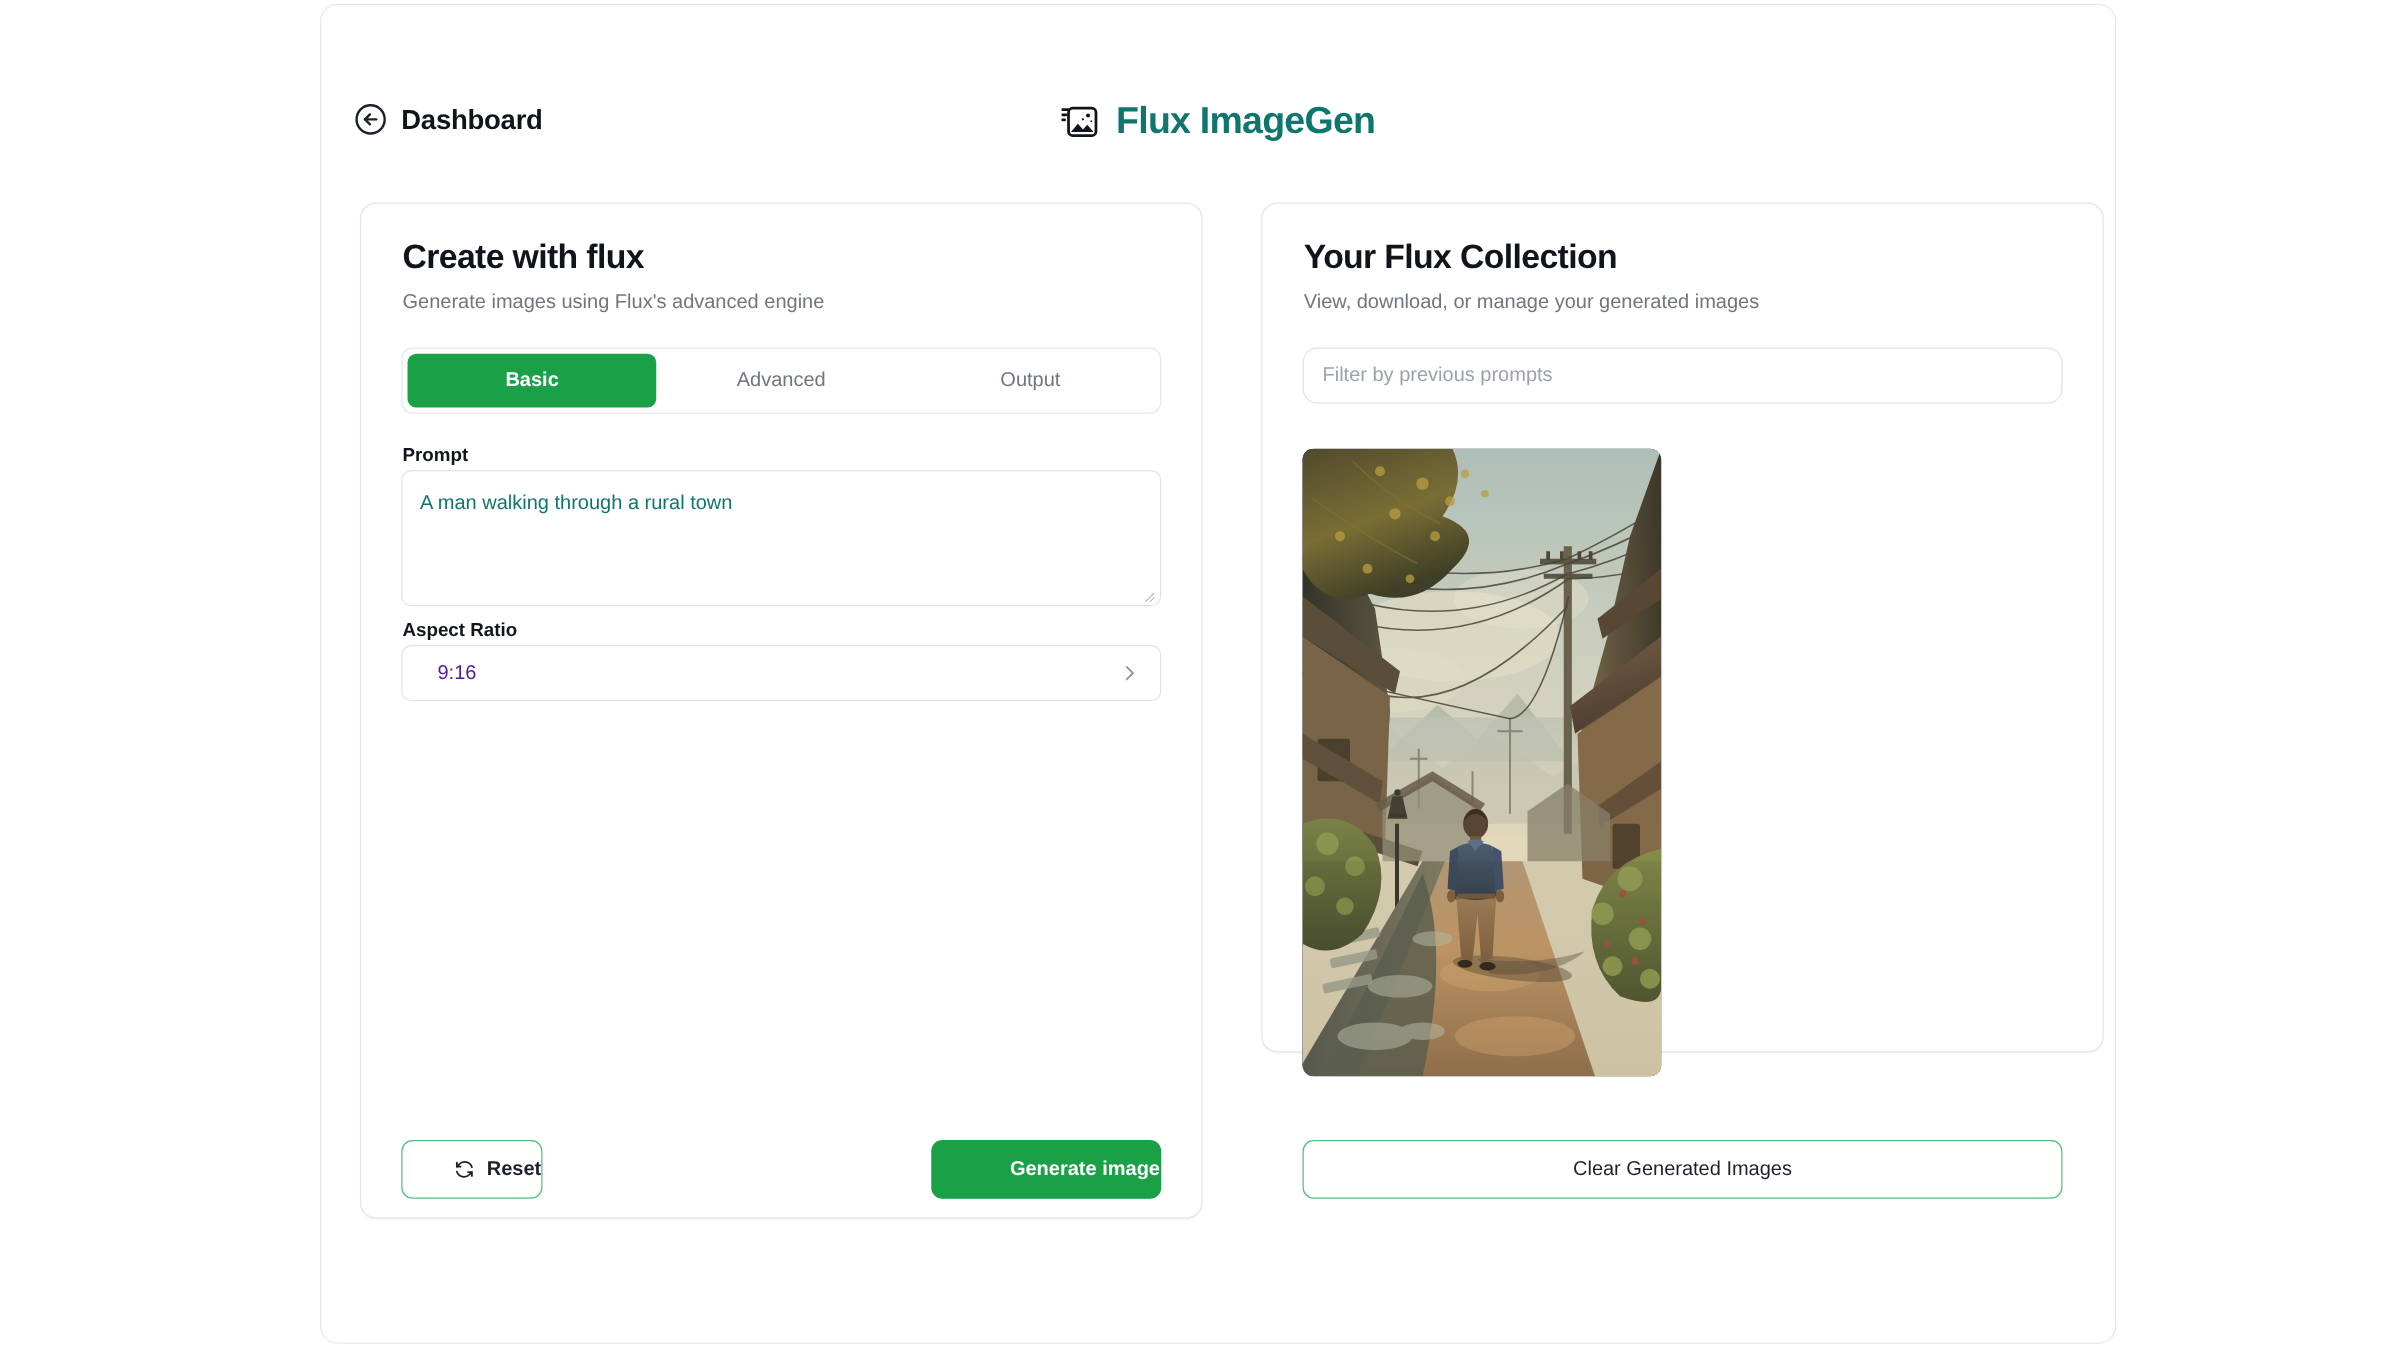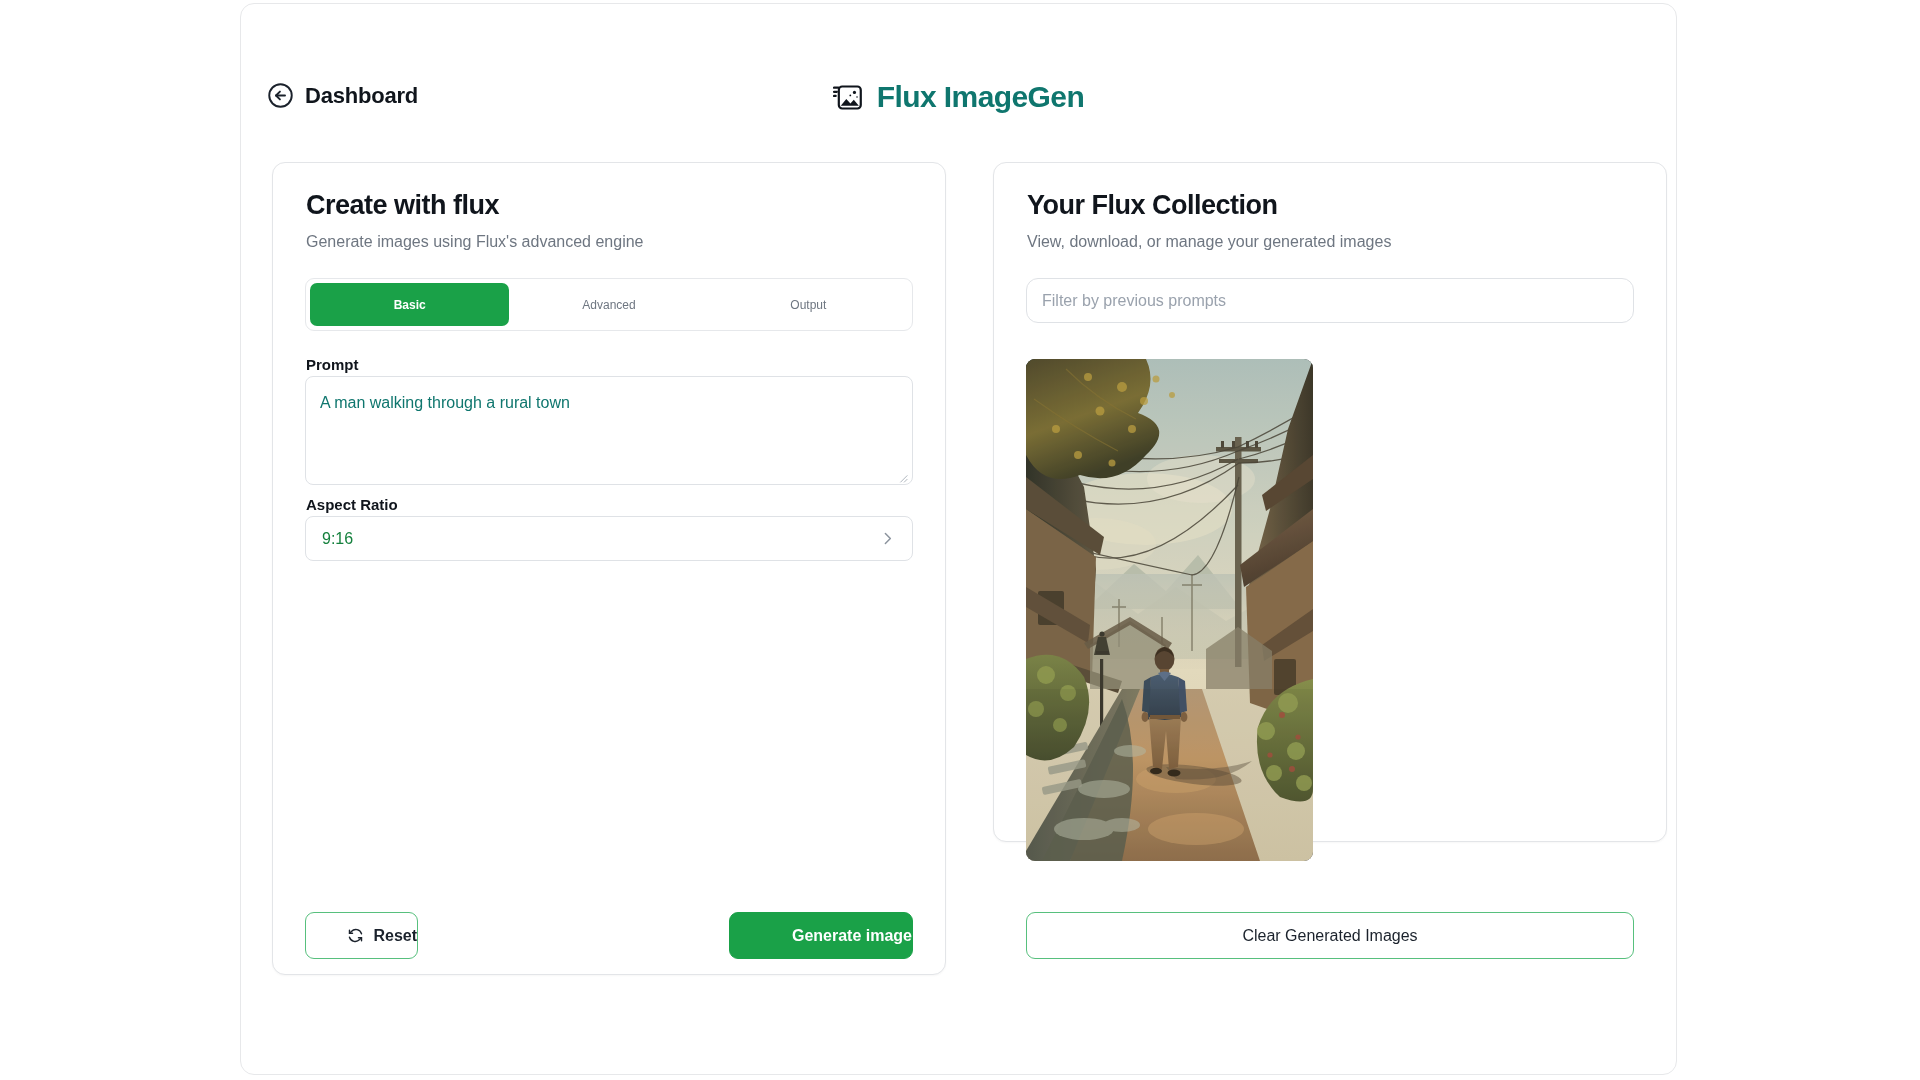--- a/index.html
+++ b/index.html
@@ -4,21 +4,21 @@
 <style>
   * { box-sizing: border-box; margin: 0; padding: 0; }
   html, body {
     width: 1920px; height: 1080px;
     background: #ffffff;
     font-family: "Liberation Sans", sans-serif;
     overflow: hidden;
   }
   .window {
     position: absolute;
-    left: 240px; top: 3px;
+    left: 256px; top: 3px;
     width: 1437px; height: 1072px;
     background: #ffffff;
     border: 1px solid #e7e8ea;
     border-radius: 14px;
   }
   .topbar {
     position: absolute; left: 0; top: 0;
     width: 100%; height: 130px;
   }
   .back-link {
@@ -66,21 +66,21 @@
     position: absolute; left: 32px; top: 115px;
     width: 608px; height: 53px;
     border: 1px solid #e6e8eb; border-radius: 9px;
     background: #ffffff;
     display: flex; align-items: center;
     padding: 4px;
   }
   .tab {
     flex: 1; height: 100%;
     display: flex; align-items: center; justify-content: center;
-    font-size: 12px; color: #6e7681; font-weight: normal;
+    font-size: 16px; color: #6e7681; font-weight: normal;
     border-radius: 7px; cursor: pointer;
   }
   .tab.active {
     background: #1aa148; color: #ffffff; font-weight: bold;
   }
 
   .field-label {
     position: absolute;
     font-size: 15px; font-weight: bold; color: #10151c;
   }
@@ -104,21 +104,21 @@
   .ratio-label { left: 33px; top: 333px; }
   .ratio-select {
     position: absolute; left: 32px; top: 353px;
     width: 608px; height: 45px;
     border: 1px solid #dfe2e6; border-radius: 8px;
     background: #ffffff;
     display: flex; align-items: center; justify-content: space-between;
     padding: 0 16px 0 16px;
     cursor: pointer;
   }
-  .ratio-value { font-size: 16px; color: #15803d; }
+  .ratio-value { font-size: 16px; color: #4c1d95; margin-left: 12px; }
   .chev { width: 17px; height: 17px; display: block; }
 
   .btn-row {
     position: absolute; left: 32px; top: 749px;
     width: 608px; height: 47px;
   }
   .btn {
     height: 47px;
     border-radius: 9px;
     display: inline-flex; align-items: center; justify-content: flex-end;

